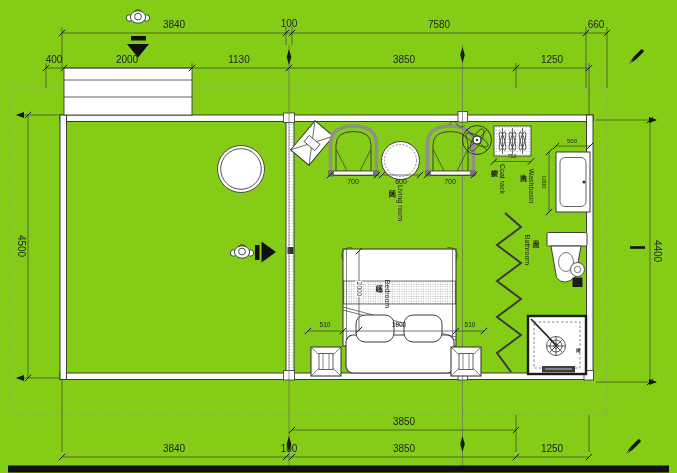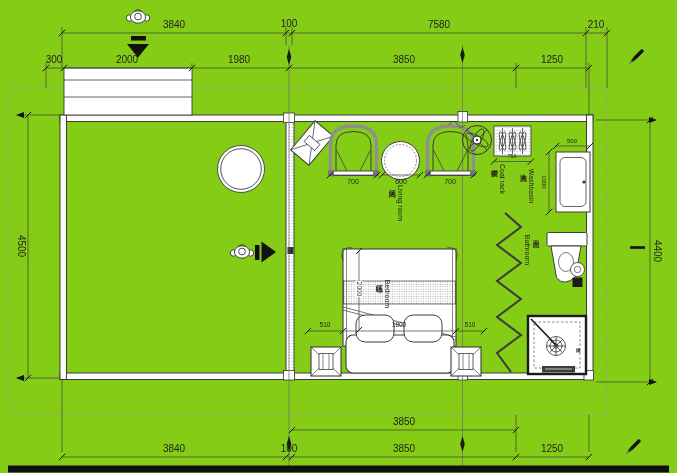--- a/index.html
+++ b/index.html
@@ -277,25 +277,25 @@
 
   <use href="#pen" transform="translate(636,57) rotate(45)"></use>
   <use href="#pen" transform="translate(633,447) rotate(45)"></use>
 
   <rect x="8" y="465.5" width="661" height="7" fill="#101010"></rect>
 </svg>
 
 <div class="dim f10" style="left:174px;top:25px">3840</div>
 <div class="dim f10" style="left:289px;top:24px">100</div>
 <div class="dim f10" style="left:439px;top:25px">7580</div>
-<div class="dim f10" style="left:596px;top:25px">210</div>
-
-<div class="dim f10" style="left:54px;top:60px">300</div>
+<div class="dim f10" style="left:596px;top:25px">660</div>
+
+<div class="dim f10" style="left:54px;top:60px">400</div>
 <div class="dim f10" style="left:127px;top:60px">2000</div>
-<div class="dim f10" style="left:239px;top:60px">1980</div>
+<div class="dim f10" style="left:239px;top:60px">1130</div>
 <div class="dim f10" style="left:404px;top:60px">3850</div>
 <div class="dim f10" style="left:552px;top:60px">1250</div>
 
 <div class="dim f10 rot" style="left:21px;top:246px">4500</div>
 <div class="dim f10 rot" style="left:657px;top:251px">4400</div>
 
 <div class="dim f10" style="left:404px;top:422px">3850</div>
 
 <div class="dim f10" style="left:174px;top:449px">3840</div>
 <div class="dim f10" style="left:289px;top:449px">100</div>

